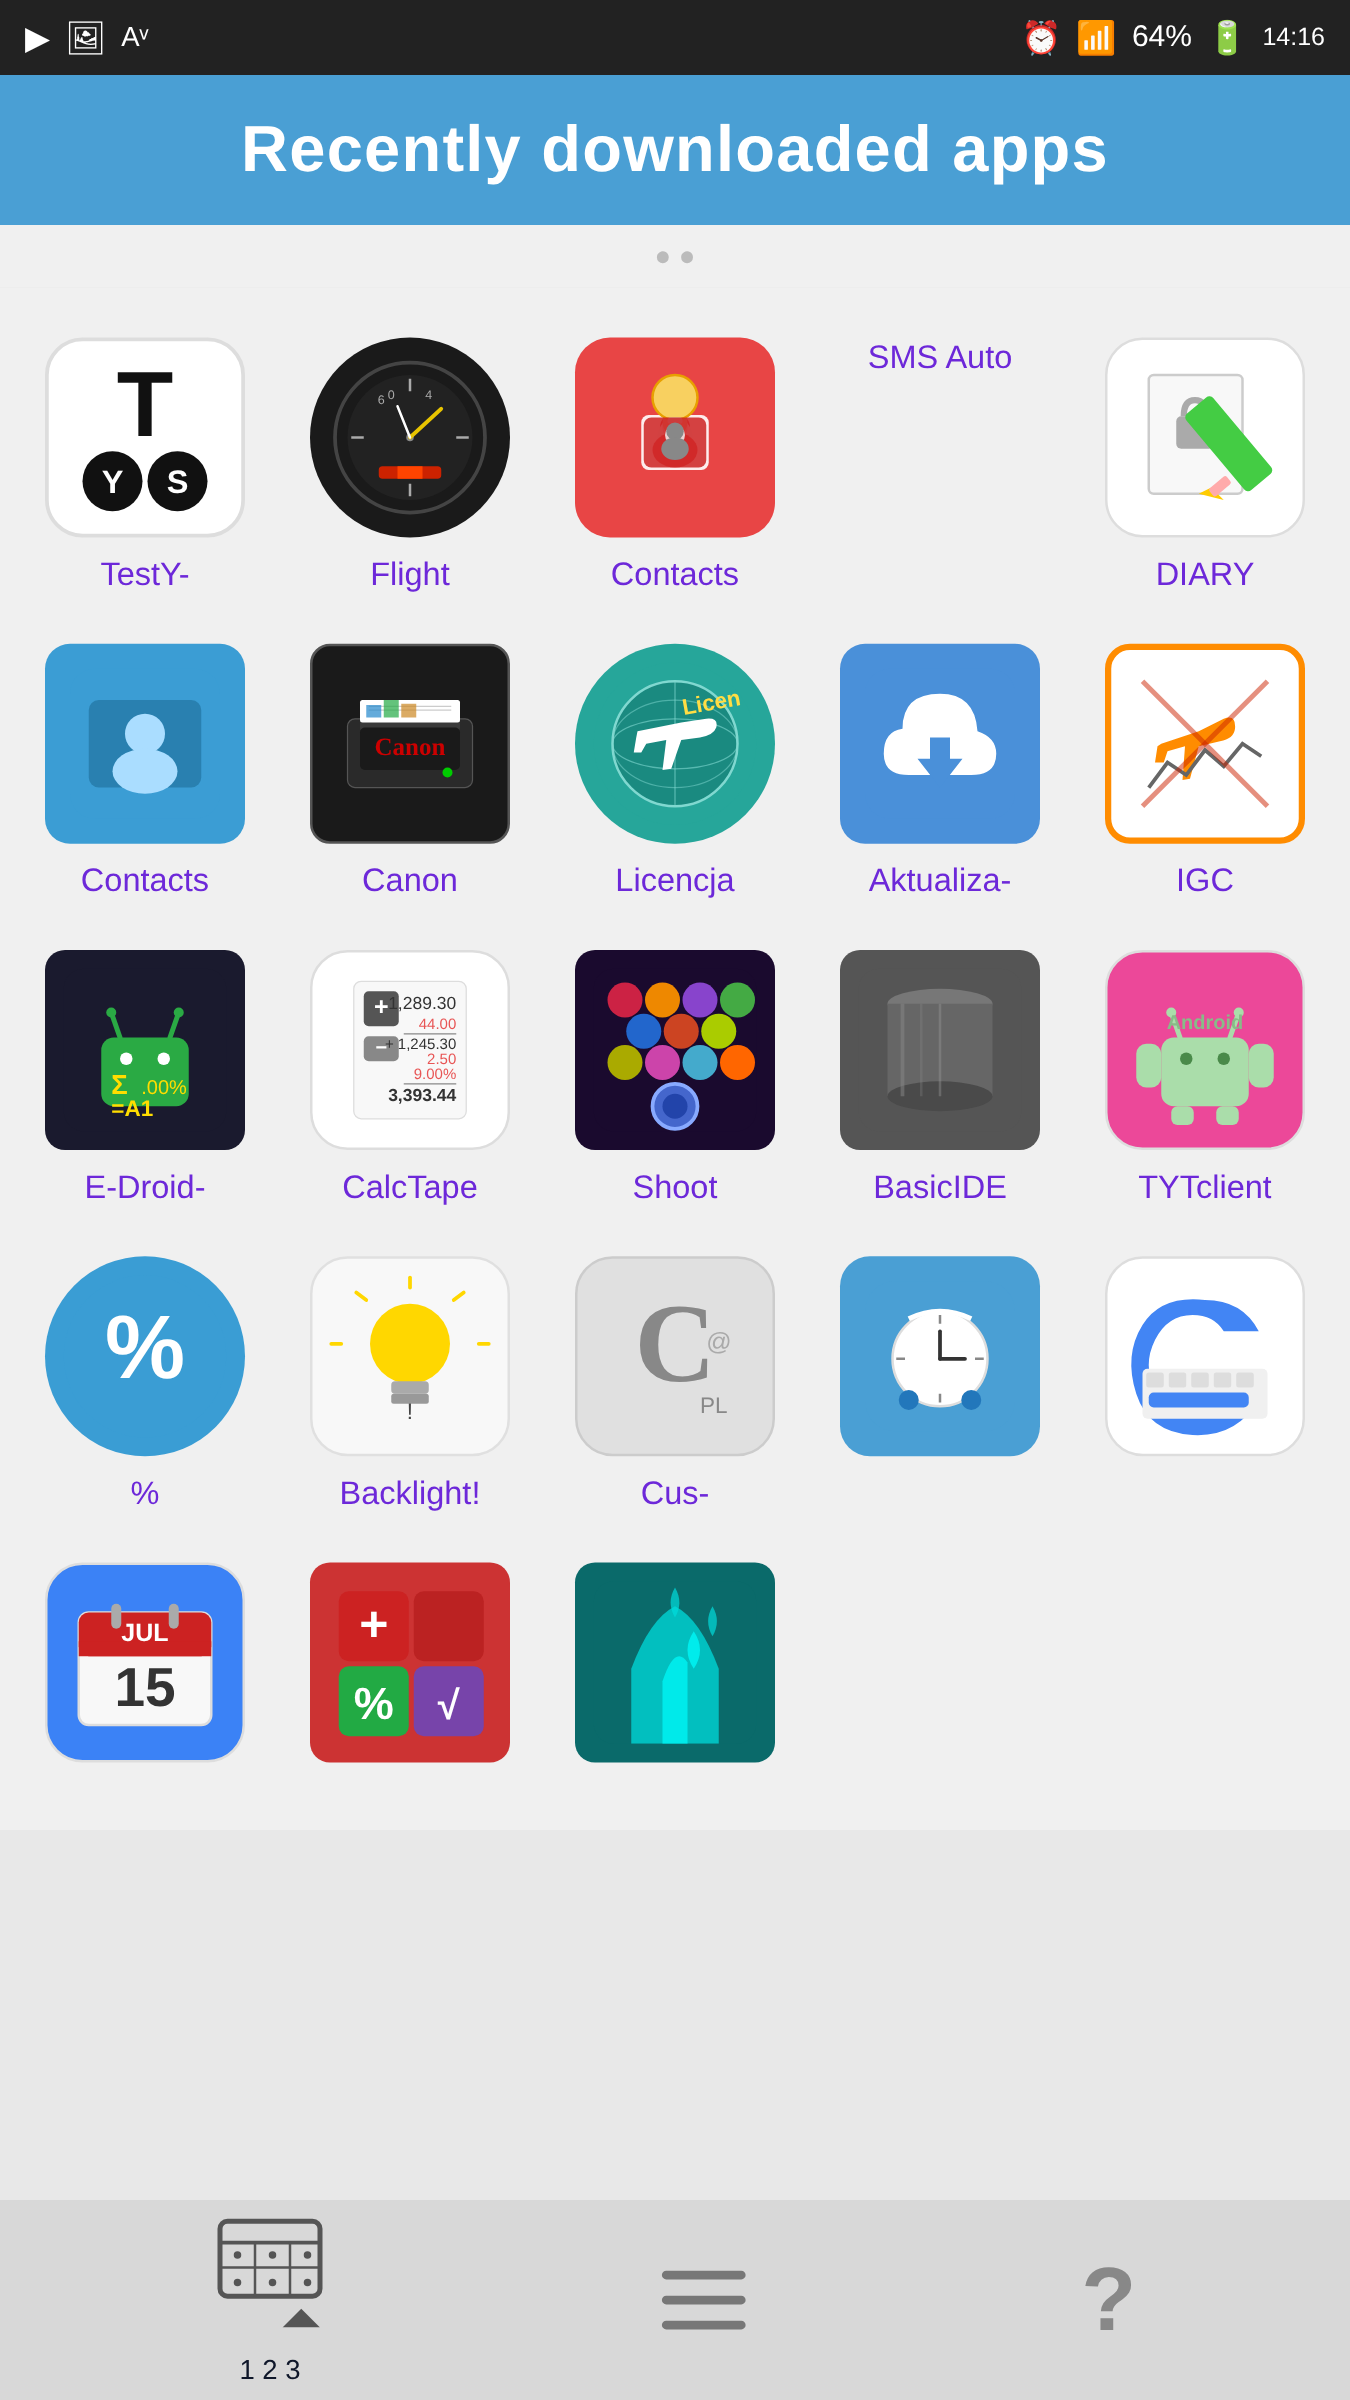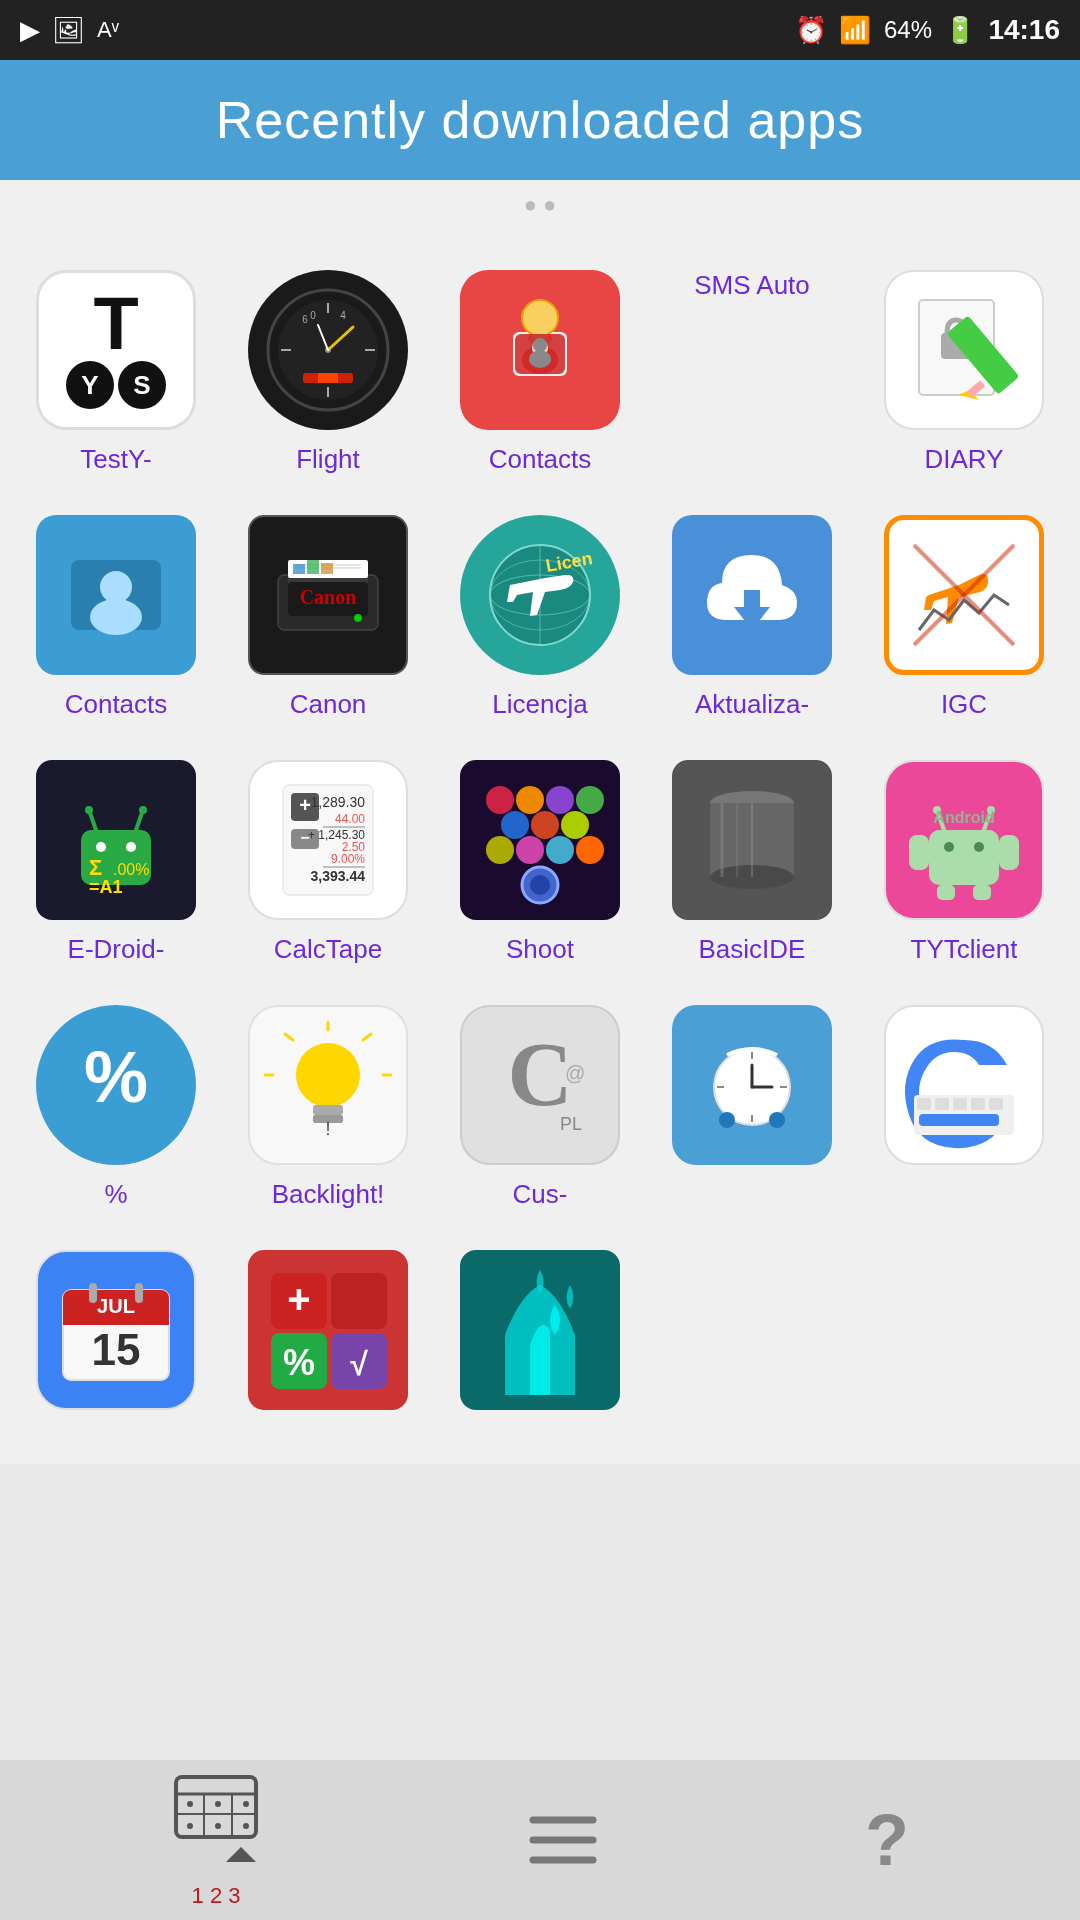--- a/index.html
+++ b/index.html
@@ -34,21 +34,21 @@
       width: 100%;
       height: 120px;
       background: #4a9fd4;
       display: flex;
       align-items: center;
       justify-content: center;
     }
     .header-title {
       color: white;
       font-size: 52px;
-      font-weight: normal;
+      font-weight: bold;
       letter-spacing: 1px;
     }
 
     
     .sub-header {
       width: 100%;
       height: 50px;
       background: #f0f0f0;
       display: flex;
       align-items: center;
@@ -163,21 +163,21 @@
   <div class="status-left">
     <span>▶</span>
     <span>🖼</span>
     <span style="font-size:22px">Aᵛ</span>
   </div>
   <div class="status-right">
     <span>⏰</span>
     <span>📶</span>
     <span style="font-size:24px">64%</span>
     <span>🔋</span>
-    <span style="font-size:28px;font-weight:bold">14:16</span>
+    <span style="font-size:20px;font-weight:normal">14:16</span>
   </div>
 </div>
 
 <div class="header">
   <span class="header-title">Recently downloaded apps</span>
 </div>
 
 <div class="sub-header">
   <span class="sub-header-text" style="color:#bbb; font-size:22px">● ●</span>
 </div>
@@ -636,21 +636,21 @@
 
       <circle cx="19" cy="32" r="3" fill="#555"></circle>
       <circle cx="47" cy="32" r="3" fill="#555"></circle>
       <circle cx="75" cy="32" r="3" fill="#555"></circle>
       <circle cx="19" cy="54" r="3" fill="#555"></circle>
       <circle cx="47" cy="54" r="3" fill="#555"></circle>
       <circle cx="75" cy="54" r="3" fill="#555"></circle>
 
       <polygon points="70,75 85,90 55,90" fill="#555"></polygon>
     </svg>
-    <span style="font-size:22px;color:#b91c1c;margin-top:21px">1 2 3</span>
+    <span style="font-size:22px;color:#0f172a;margin-top:21px">1 2 3</span>
   </div>
 
   <div class="bottom-icon">
     <svg width="80" height="80" viewBox="0 0 80 80">
       <line x1="10" y1="20" x2="70" y2="20" stroke="#777" stroke-width="7" stroke-linecap="round"></line>
       <line x1="10" y1="40" x2="70" y2="40" stroke="#777" stroke-width="7" stroke-linecap="round"></line>
       <line x1="10" y1="60" x2="70" y2="60" stroke="#777" stroke-width="7" stroke-linecap="round"></line>
     </svg>
   </div>
 

